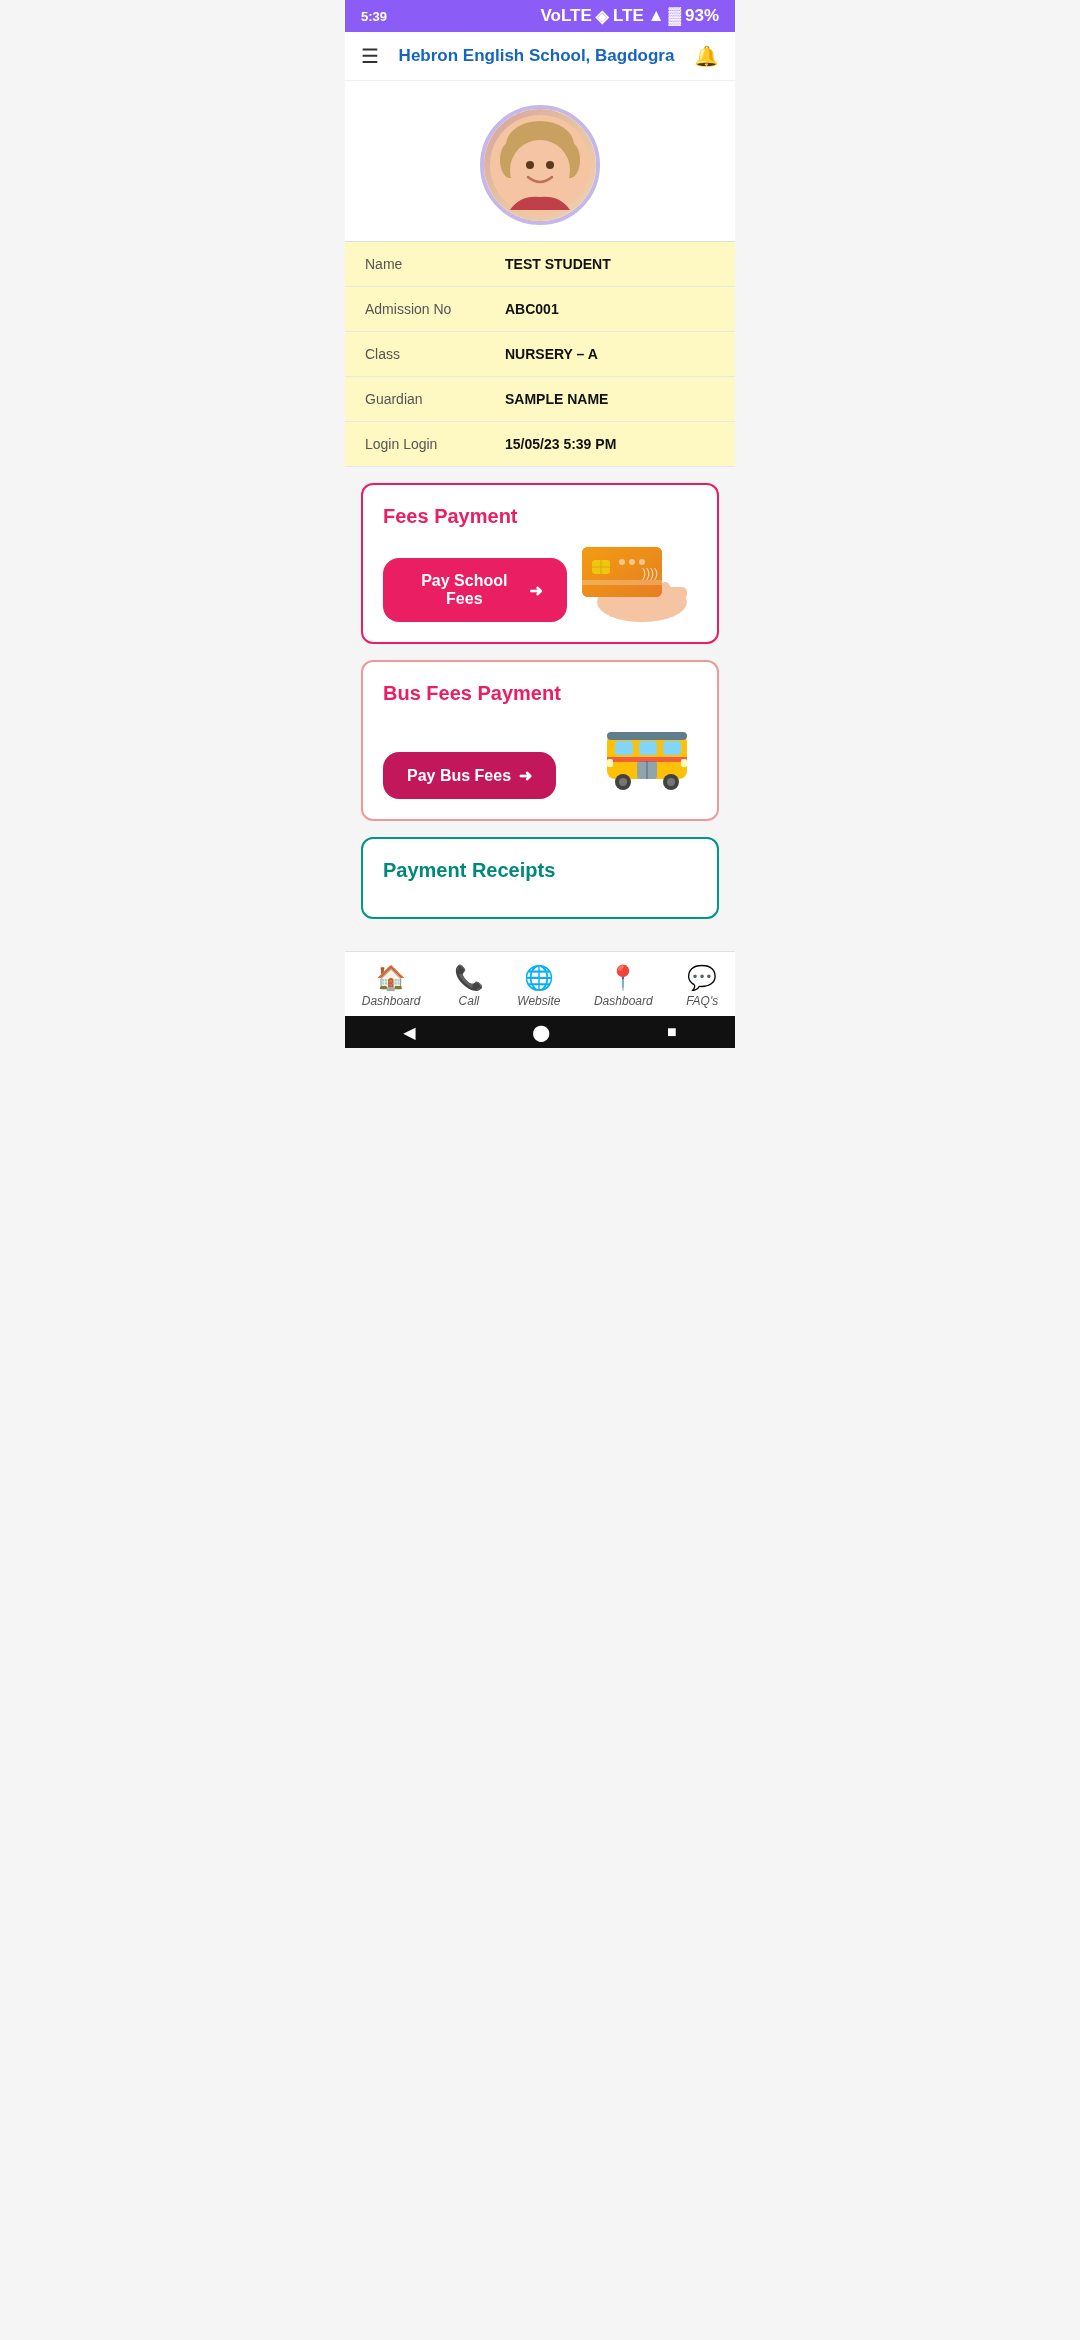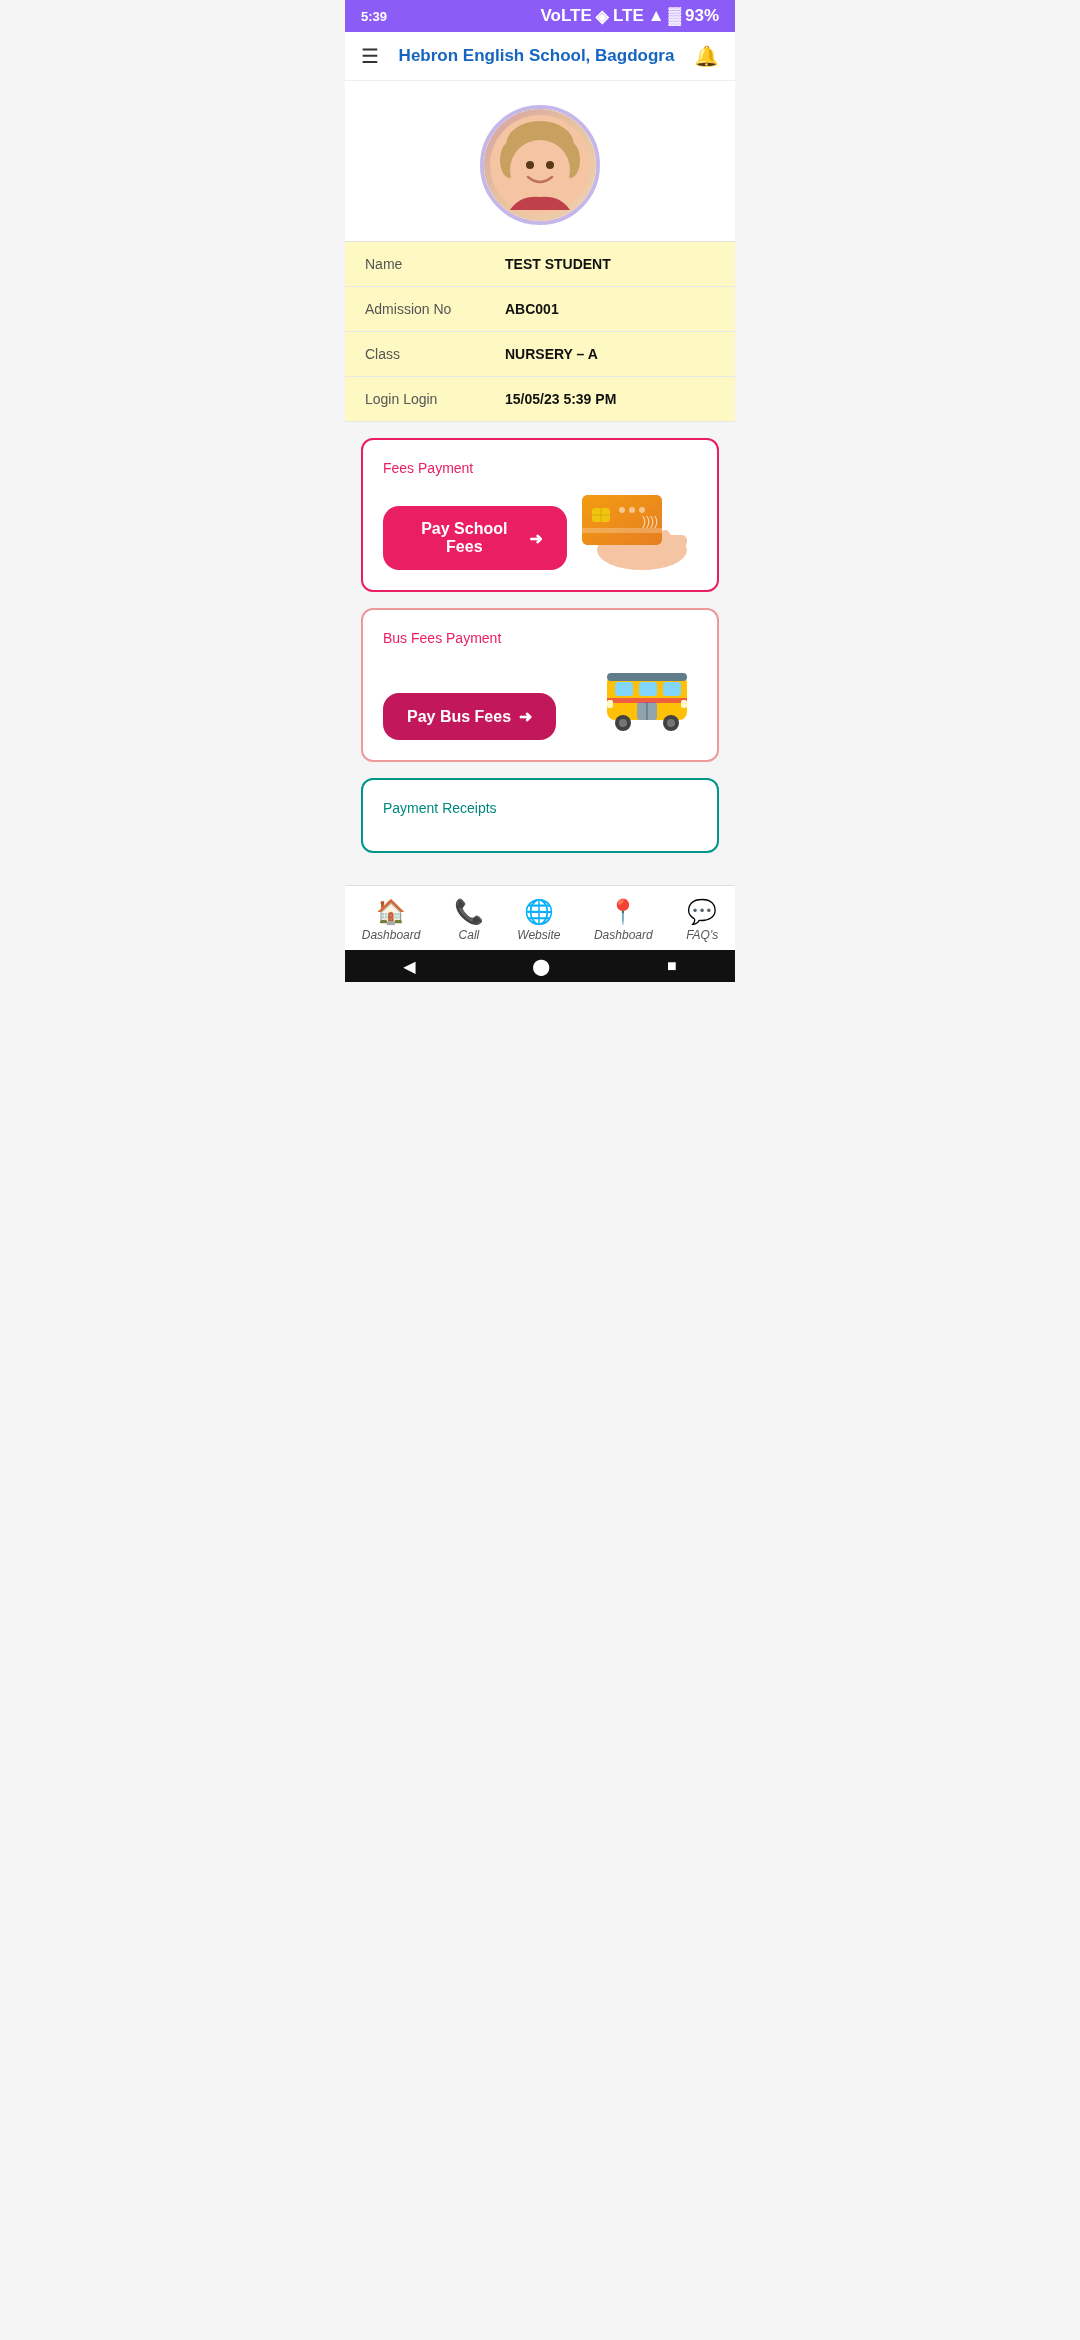--- a/index.html
+++ b/index.html
@@ -127,22 +127,22 @@
       border: 2px solid #e91e63;
     }
     .card-bus {
       border: 2px solid #ef9a9a;
     }
     .card-receipts {
       border: 2px solid #009688;
     }
 
     .card-title {
-      font-size: 14px;
-      font-weight: 400;
+      font-size: 20px;
+      font-weight: 700;
       margin-bottom: 14px;
     }
     .card-title-fees { color: #e91e63; }
     .card-title-bus { color: #e91e63; }
     .card-title-receipts { color: #00897b; }
 
     .card-btn {
       border: none;
       border-radius: 16px;
       padding: 14px 24px;
@@ -258,20 +258,24 @@
   </div>
   <div class="info-row">
     <span class="info-label">Admission No</span>
     <span class="info-value">ABC001</span>
   </div>
   <div class="info-row">
     <span class="info-label">Class</span>
     <span class="info-value">NURSERY – A</span>
   </div>
   <div class="info-row">
+    <span class="info-label">Guardian</span>
+    <span class="info-value">SAMPLE NAME</span>
+  </div>
+  <div class="info-row">
     <span class="info-label">Login Login</span>
     <span class="info-value">15/05/23 5:39 PM</span>
   </div>
 </div>
 
 <div class="content">
 
   <div class="card card-fees">
     <div class="card-title card-title-fees">Fees Payment</div>
     <div class="card-content-row">

